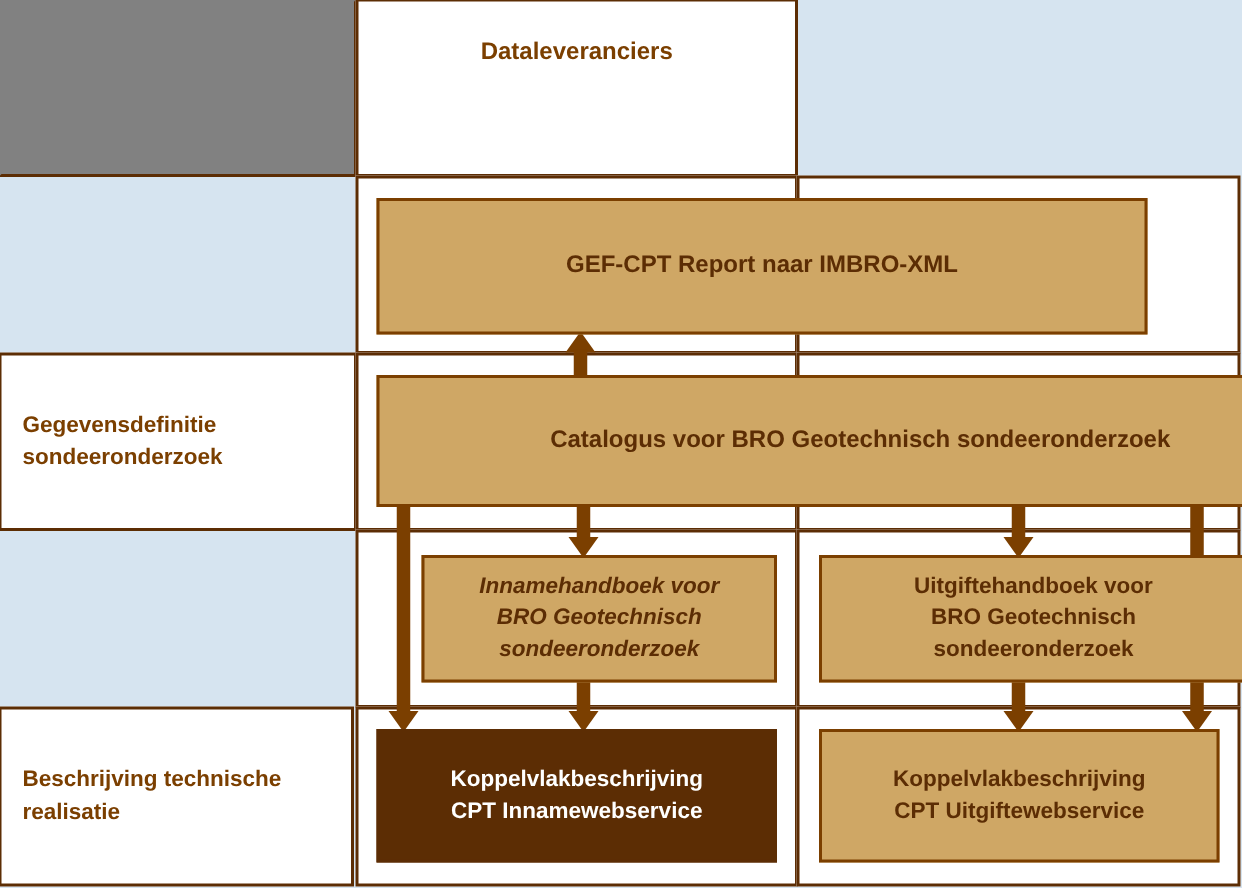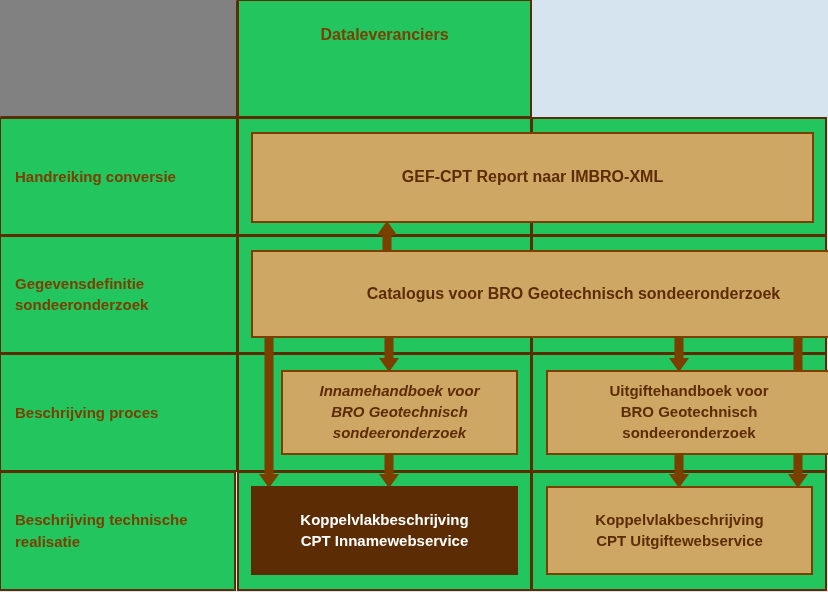--- a/index.html
+++ b/index.html
@@ -16,21 +16,21 @@
     width: 828px;
     height: 592px;
     overflow: hidden;
     background: #d6e4f0;
   }
 
   
   .cell {
     position: absolute;
     box-sizing: border-box;
-    background: #22c55e;
+    background: #ffffff;
     border: 2px solid #5c2d04;
     margin: -1px 0 0 -1px;
   }
   .cell.corner-blank {
     background: #818181;
     border-color: #818181;
     border-right-color: #5c2d04;
     border-bottom-color: #5c2d04;
   }
   .cell .cell-text {
@@ -115,36 +115,30 @@
 
 <div id="diagram">
 
   <div class="cell corner-blank" style="left:0px; top:0px; width:239px; height:119px;"></div>
 
   <div class="cell colhead" style="left:238px; top:0px; width:295px; height:119px;">
     <div class="cell-text">Dataleveranciers</div>
   </div>
 
 
-  <div class="cell" style="left:0px; top:118px; width:239px; height:119px;">
-    <div class="cell-text" style="white-space:pre-line;">Handreiking conversie</div>
-  </div>
   <div class="cell" style="left:238px; top:118px; width:295px; height:119px;"></div>
   <div class="cell" style="left:532px; top:118px; width:296px; height:119px;"></div>
 
   <div class="cell" style="left:0px; top:236px; width:239px; height:119px;">
     <div class="cell-text" style="white-space:pre-line;">Gegevensdefinitie
 sondeeronderzoek</div>
   </div>
   <div class="cell" style="left:238px; top:236px; width:295px; height:119px;"></div>
   <div class="cell" style="left:532px; top:236px; width:296px; height:119px;"></div>
 
-  <div class="cell" style="left:0px; top:354px; width:239px; height:119px;">
-    <div class="cell-text" style="white-space:pre-line;">Beschrijving proces</div>
-  </div>
   <div class="cell" style="left:238px; top:354px; width:295px; height:119px;"></div>
   <div class="cell" style="left:532px; top:354px; width:296px; height:119px;"></div>
 
   <div class="cell" style="left:0px; top:472px; width:237px; height:120px;">
     <div class="cell-text" style="white-space:pre-line;">Beschrijving technische
 realisatie</div>
   </div>
   <div class="cell" style="left:238px; top:472px; width:295px; height:120px;"></div>
   <div class="cell" style="left:532px; top:472px; width:296px; height:120px;"></div>
 
@@ -176,21 +170,21 @@
   <div class="connector down" style="left:379px; top:454px; width:20px; height:34px;">
     <div class="shaft" style="top:0px; height:22px;"></div>
     <div class="head"></div>
   </div>
 
   <div class="connector down" style="left:669px; top:454px; width:20px; height:34px;">
     <div class="shaft" style="top:0px; height:22px;"></div>
     <div class="head"></div>
   </div>
 
-  <div class="box" style="left:251px; top:132px; width:563px; height:91px; font-size:16px;">
+  <div class="box" style="left:251px; top:132px; width:514px; height:91px; font-size:16px;">
     <span class="box-text">GEF-CPT Report naar IMBRO-XML</span>
   </div>
 
   <div class="box" style="left:251px; top:250px; width:645px; height:88px; font-size:16px;">
     <span class="box-text">Catalogus voor BRO Geotechnisch sondeeronderzoek</span>
   </div>
 
   <div class="box" style="left:281px; top:370px; width:237px; height:85px;font-style:italic;">
     <span class="box-text">Innamehandboek voor
 BRO Geotechnisch

